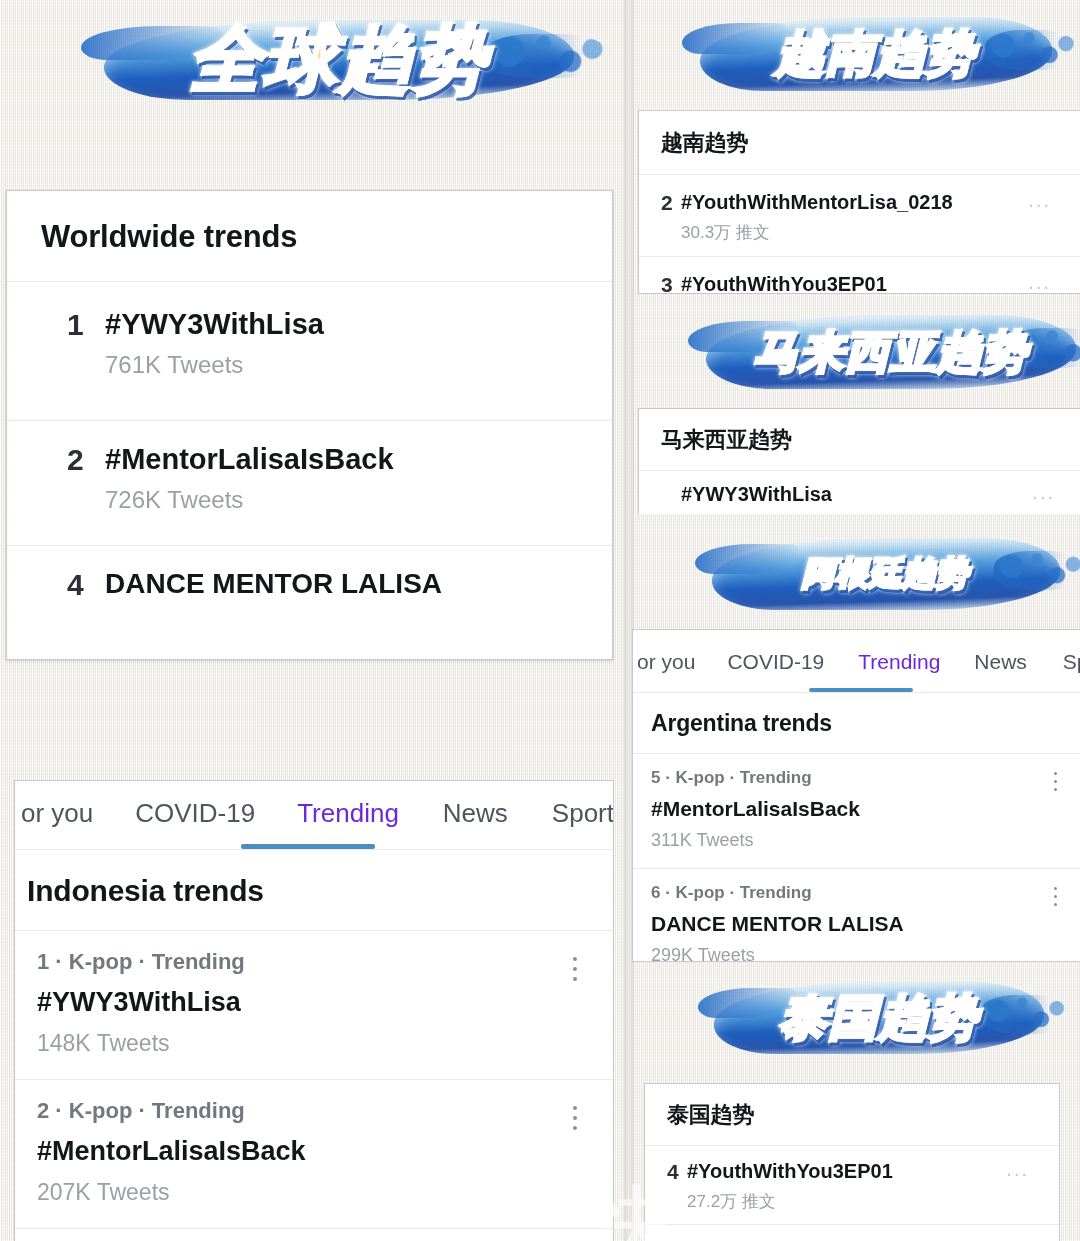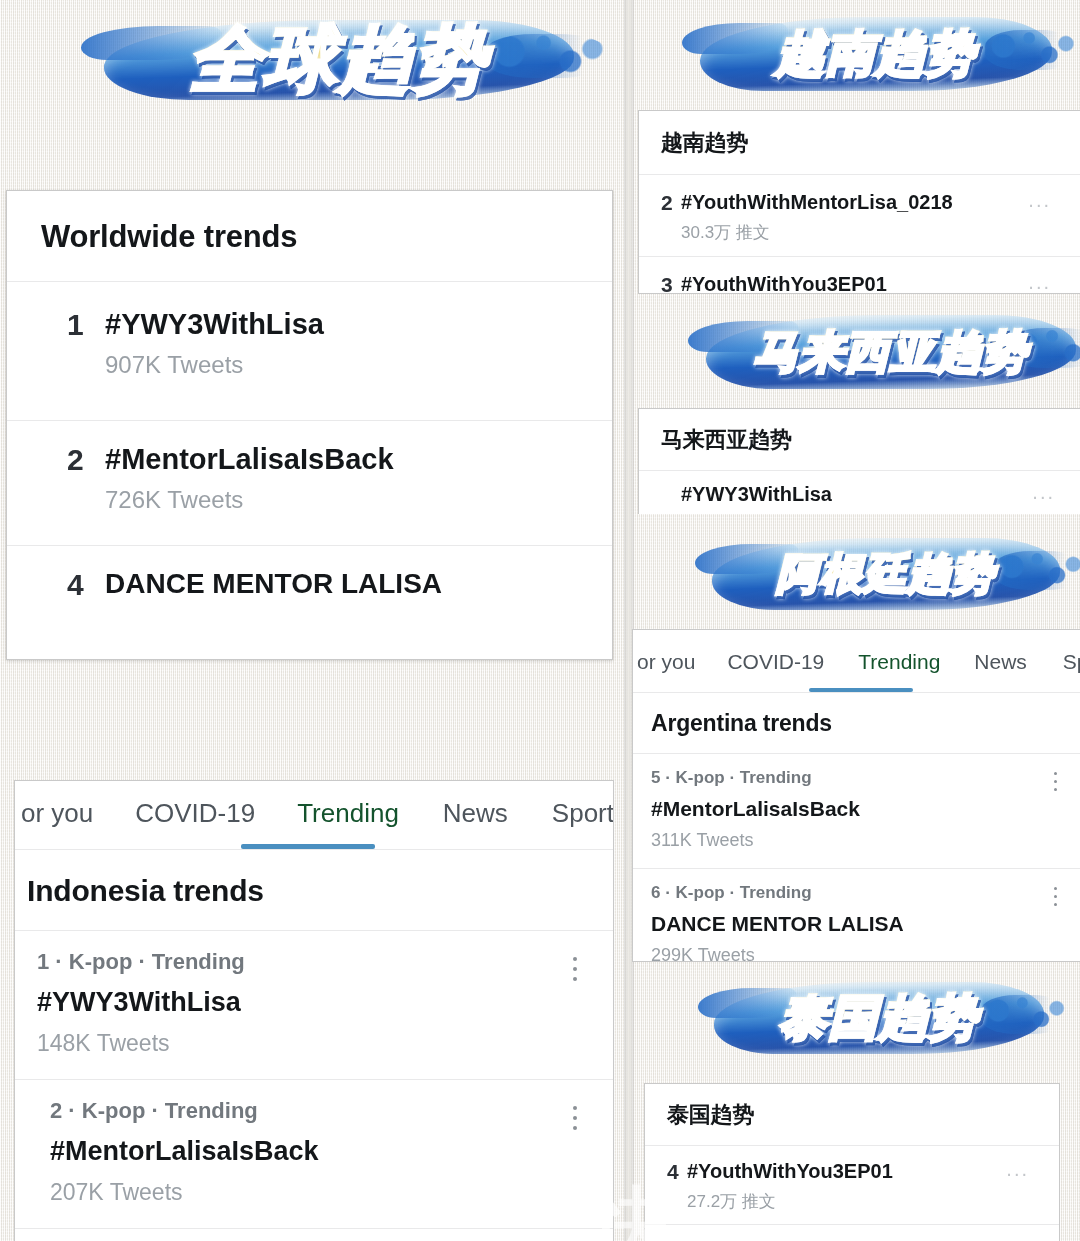--- a/index.html
+++ b/index.html
@@ -74,21 +74,21 @@
   .trend-sub { color:#6b7077; white-space:nowrap; }
   .ellipsis-h { position:absolute; color:#c3c6ca; letter-spacing:2px; }
   .dots-v {
     position:absolute; display:flex; flex-direction:column; justify-content:space-between;
   }
   .dots-v i { display:block; background:#8b9096; border-radius:50%; }
 
   
   .tabbar { display:flex; align-items:flex-end; position:relative; }
   .tab { color:#4e555c; white-space:nowrap; position:relative; }
-  .tab.active { color:#14532d; font-weight:normal; }
+  .tab.active { color:#6d28d9; font-weight:normal; }
   .tab-underline { position:absolute; background:#4a8fc0; border-radius:2px; }
 
   
   .meta { color:#72787e; font-weight:bold; white-space:nowrap; }
 
   
   .seam {
     position:absolute; top:0; bottom:0; width:10px;
     background:linear-gradient(90deg, rgba(170,170,170,.35), rgba(235,233,228,.9) 45%, rgba(170,170,170,.3));
   }
@@ -112,21 +112,21 @@
   <div class="card shadowed" style="left:6px; top:143px; width:607px; height:470px;margin-top:47px;">
     <div style="padding:28px 0 26px 34px;">
       <div class="card-title" style="font-size:31px;">Worldwide trends</div>
     </div>
     <div class="divider"></div>
 
     <div class="row" style="padding:26px 0 30px 0; height:138px;">
       <div class="rank" style="font-size:30px; width:98px; padding-left:60px;">1</div>
       <div class="row-main">
         <div class="trend-name" style="font-size:29px; margin-bottom:10px;">#YWY3WithLisa</div>
-        <div class="trend-count" style="font-size:24px;">907K Tweets</div>
+        <div class="trend-count" style="font-size:24px;">761K Tweets</div>
       </div>
     </div>
     <div class="divider"></div>
 
     <div class="row" style="padding:22px 0 26px 0; height:124px;">
       <div class="rank" style="font-size:30px; width:98px; padding-left:60px;">2</div>
       <div class="row-main">
         <div class="trend-name" style="font-size:29px; margin-bottom:10px;">#MentorLalisaIsBack</div>
         <div class="trend-count" style="font-size:24px;">726K Tweets</div>
       </div>
@@ -165,21 +165,21 @@
         <div class="trend-count" style="font-size:23px;">148K Tweets</div>
       </div>
       <div class="dots-v" style="right:36px; top:26px; height:24px;">
         <i style="width:4px;height:4px;"></i>
           <i style="width:4px;height:4px;"></i>
           <i style="width:4px;height:4px;"></i>
       </div>
     </div>
     <div class="divider"></div>
 
-    <div class="row" style="padding:18px 0 22px 22px; height:148px;margin-left:13px;">
+    <div class="row" style="padding:18px 0 22px 22px; height:148px;">
       <div class="row-main">
         <div class="meta" style="font-size:22px; margin-bottom:12px;">2 · K-pop · Trending</div>
         <div class="trend-name" style="font-size:27px; margin-bottom:12px;">#MentorLalisaIsBack</div>
         <div class="trend-count" style="font-size:23px;">207K Tweets</div>
       </div>
       <div class="dots-v" style="right:36px; top:26px; height:24px;">
         <i style="width:4px;height:4px;"></i>
           <i style="width:4px;height:4px;"></i>
           <i style="width:4px;height:4px;"></i>
       </div>
@@ -235,21 +235,21 @@
       <div class="row-main">
         <div class="trend-name" style="font-size:20px; margin-bottom:6px;">#YWY3WithLisa</div>
         <div class="trend-sub" style="font-size:18px;">趋势 #MentorLalisaIsBack、DANCE MENTOR</div>
       </div>
       <div class="ellipsis-h" style="right:32px; top:10px; font-size:20px;">...</div>
     </div>
   </div>
 
   <div class="banner" style="left:712px; top:524px; width:348px; height:100px;">
     <div class="brush"></div>
-    <div class="banner-text" style="font-size:42px;text-align:right;">阿根廷趋势</div>
+    <div class="banner-text" style="font-size:32px;text-align:right;">阿根廷趋势</div>
   </div>
 
   <div class="card" style="left:632px; top:629px; width:456px; height:333px;">
     <div class="tabbar" style="height:62px;">
       <div class="tab" style="font-size:21px; margin-left:4px; padding-bottom:18px;">or you</div>
       <div class="tab" style="font-size:21px; margin-left:32px; padding-bottom:18px;">COVID-19</div>
       <div class="tab active" style="font-size:21px; margin-left:34px; padding-bottom:18px;">Trending</div>
       <div class="tab" style="font-size:21px; margin-left:34px; padding-bottom:18px;">News</div>
       <div class="tab" style="font-size:21px; margin-left:36px; padding-bottom:18px;">Sports</div>
       <div class="tab-underline" style="left:176px; bottom:0; width:104px; height:4px;"></div>

